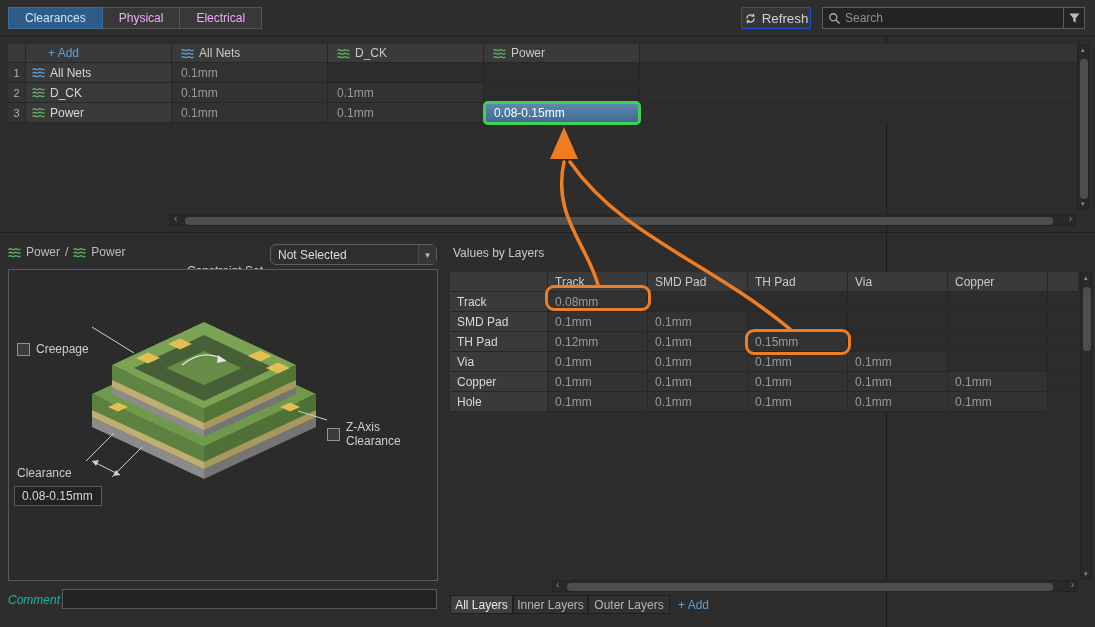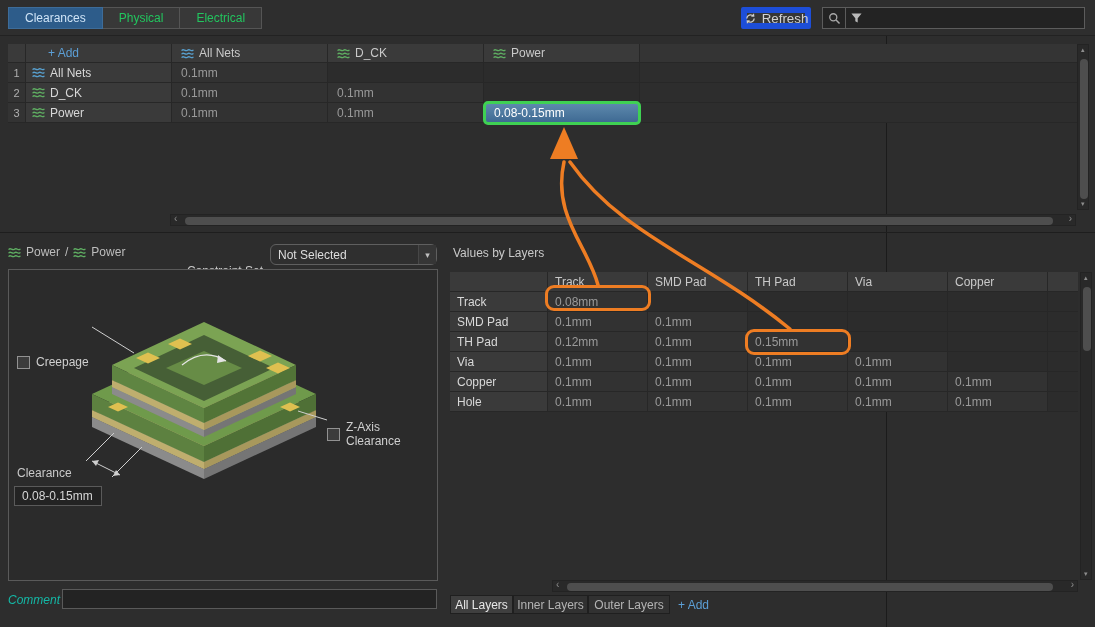--- a/index.html
+++ b/index.html
@@ -3,29 +3,29 @@
 <meta charset="utf-8">
 <style>
   *{margin:0;padding:0;box-sizing:border-box;}
   html,body{width:1095px;height:627px;overflow:hidden;}
   body{background:#2d2d2d;font-family:"Liberation Sans",sans-serif;font-size:12px;color:#ccc;}
   .app{position:relative;width:886px;height:627px;background:#2d2d2d;outline:1px solid #1b1b1b;}
 
   
   .toolbar{position:absolute;left:0;top:0;width:1095px;height:36px;background:#2e2e2e;border-bottom:1px solid #222;}
   .tabs{position:absolute;left:8px;top:7px;display:flex;}
-  .tab{height:22px;display:flex;align-items:center;padding:0 16px;background:#383838;border:1px solid #555;border-left:none;color:#22c55e;cursor:pointer;}
+  .tab{height:22px;display:flex;align-items:center;padding:0 16px;background:#383838;border:1px solid #555;border-left:none;color:#f0abfc;cursor:pointer;}
   .tab:first-child{border-left:1px solid #555;}
   .tab.active{background:#2d5c8a;border-color:#3d6c99;color:#cfe4f7;}
   .tb-select{position:absolute;left:555px;top:7px;width:178px;height:22px;}
   .dd{background:#2f2f2f;border:1px solid #5f5f5f;display:flex;align-items:center;height:100%;cursor:pointer;}
   .dd .ddval{flex:1;padding-left:7px;color:#dedede;white-space:nowrap;overflow:hidden;}
   .dd .ddarr{width:18px;height:100%;display:flex;align-items:center;justify-content:center;border-left:1px solid #474747;background:#363636;}
   .dd .ddarr::before{content:"▾";font-size:9px;color:#bfbfbf;}
-  .tb-refresh{position:absolute;left:741px;top:7px;width:70px;height:22px;background:#363636;border:6px solid #1d4ed8;border-radius:2px;display:flex;align-items:center;justify-content:center;gap:5px;color:#d2d2d2;cursor:pointer;}
+  .tb-refresh{position:absolute;left:741px;top:7px;width:70px;height:22px;background:#363636;border:1px solid #1d4ed8;border-radius:2px;display:flex;align-items:center;justify-content:center;gap:5px;color:#d2d2d2;cursor:pointer;}
   .tb-search{position:absolute;left:822px;top:7px;width:263px;height:22px;background:#232323;border:1px solid #5c5c5c;display:flex;align-items:center;}
   .tb-search .sicon{width:22px;display:flex;align-items:center;justify-content:center;}
   .tb-search input{flex:1;background:transparent;border:none;outline:none;color:#ddd;font-family:"Liberation Sans",sans-serif;font-size:12px;}
   .tb-search input::placeholder{color:#8f8f8f;}
   .tb-search .filterbtn{width:21px;height:100%;display:flex;align-items:center;justify-content:center;border-left:1px solid #5c5c5c;cursor:pointer;}
 
   
   .matrix-section{position:absolute;left:0;top:36px;width:1095px;height:196px;}
   .mtable{position:absolute;left:8px;top:8px;}
   .mrow{display:flex;height:20px;}
@@ -57,21 +57,21 @@
   .m-hscroll{left:170px;top:178px;width:906px;}
   .divider-h{position:absolute;left:0;top:232px;width:1095px;height:1px;background:#1e1e1e;}
 
   
   .left-pane{position:absolute;left:0;top:233px;width:444px;height:394px;}
   .pair-header{position:absolute;left:8px;top:12px;display:flex;align-items:center;gap:5px;color:#bdbdbd;}
   .cs-label{position:absolute;left:140px;top:15px;width:123px;text-align:right;color:#c9c9c9;margin-top:16px;}
   .cs-dd{position:absolute;left:270px;top:11px;width:167px;height:21px;border-radius:6px;}
   .detailbox{position:absolute;left:8px;top:36px;width:430px;height:312px;background:#2b2b2b;border:1px solid #5a5a5a;}
   .chk-row{position:absolute;display:flex;align-items:center;gap:6px;color:#cfcfcf;}
-  .chk-creepage{left:8px;top:85px;}
+  .chk-creepage{left:8px;top:72px;}
   .chk-zaxis{left:318px;top:150px;}
   .cb{width:13px;height:13px;background:#3c3c3c;border:1px solid #929292;display:inline-block;cursor:pointer;flex:0 0 auto;}
   .clr-label{position:absolute;left:8px;top:196px;color:#c9c9c9;}
   .clr-value{position:absolute;left:5px;top:216px;width:88px;height:20px;background:#232323;border:1px solid #5a5a5a;color:#d6d6d6;display:flex;align-items:center;padding-left:7px;}
   .pcbsvg{position:absolute;left:75px;top:45px;}
   .comment-label{position:absolute;left:8px;top:360px;color:#14b8a6;font-style:italic;}
   .comment-input{position:absolute;left:62px;top:356px;width:375px;height:20px;background:#232323;border:1px solid #5a5a5a;color:#ddd;padding-left:6px;font-family:"Liberation Sans",sans-serif;font-size:12px;outline:none;}
 
   
   .right-pane{position:absolute;left:450px;top:233px;width:645px;height:394px;}
@@ -120,20 +120,21 @@
       </span>
       <span>Refresh</span>
     </button>
     <div class="tb-search">
       <span class="sicon">
         <svg width="13" height="13" viewBox="0 0 14 14">
             <circle cx="5.7" cy="5.7" r="3.8" fill="none" stroke="#a9a9a9" stroke-width="1.4"></circle>
             <line x1="8.7" y1="8.7" x2="12.4" y2="12.4" stroke="#a9a9a9" stroke-width="1.6"></line>
           </svg>
       </span>
+      <input placeholder="Search" style="">
       <span class="filterbtn">
         <svg width="13" height="12" viewBox="0 0 14 13">
             <path d="M1.5 1.5 h11 L8.3 6.8 v4.6 L5.7 9.9 V6.8 Z" fill="#b9b9b9"></path>
           </svg>
       </span>
     </div>
   </div>
 
   <div class="matrix-section">
     <div class="mtable">

